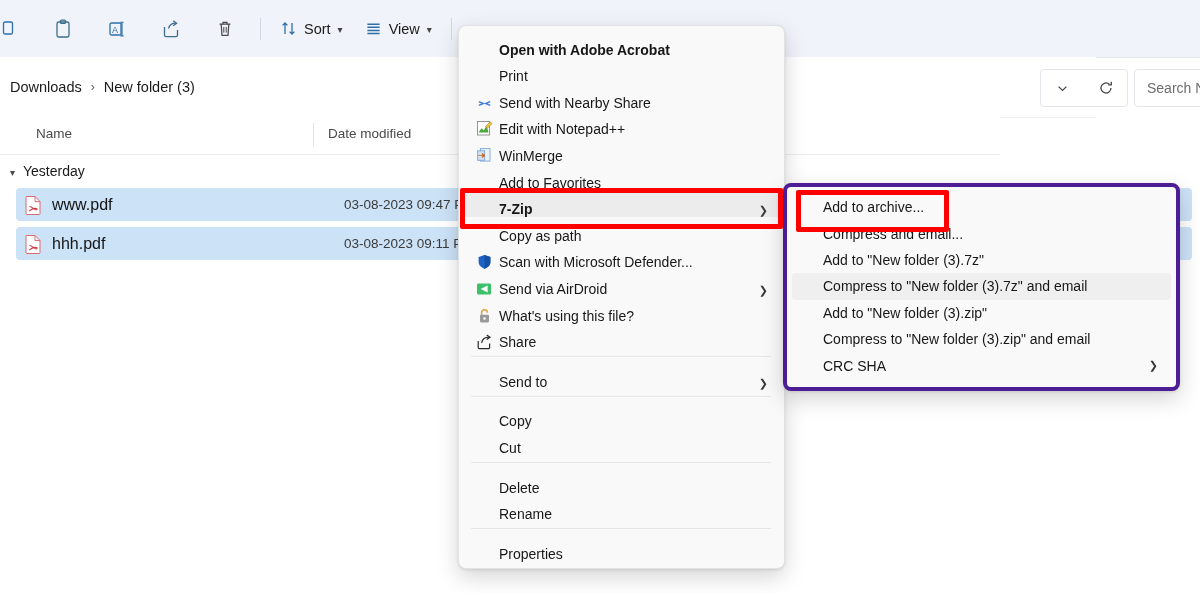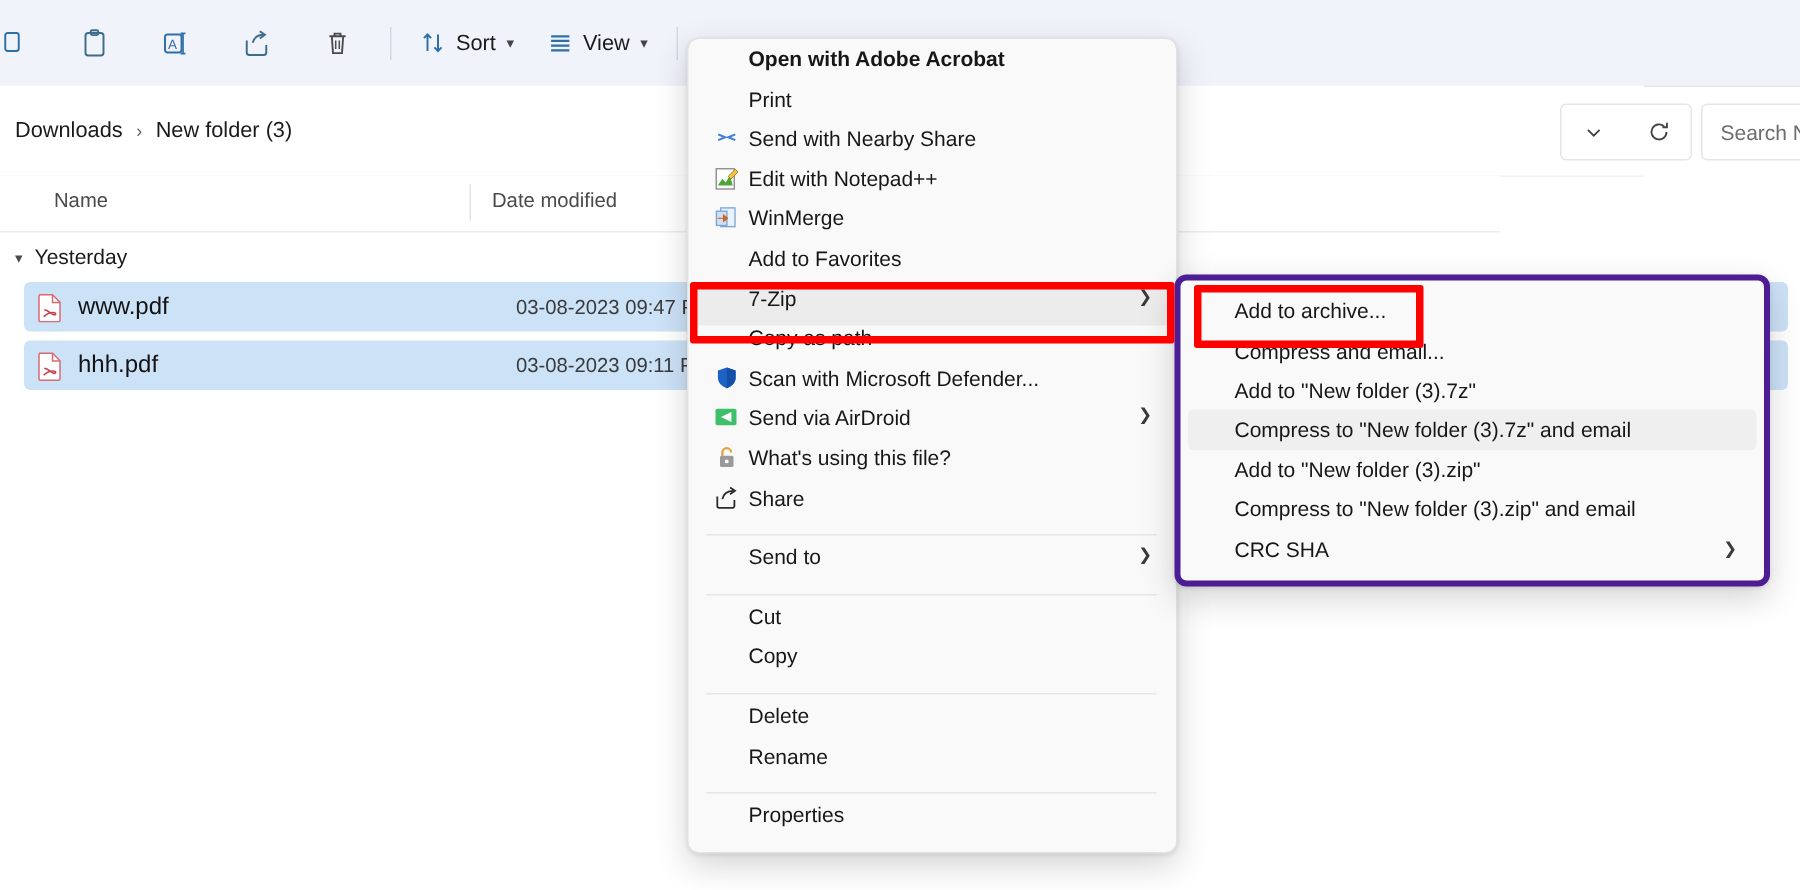--- a/index.html
+++ b/index.html
@@ -91,28 +91,28 @@
   
   .ctxmenu{
     position:absolute;left:458px;top:25px;width:325px;
     background:#f9f9f9;
     border:1px solid #e2e2e2;border-radius:8px;
     box-shadow:0 8px 22px rgba(0,0,0,.17),0 1px 3px rgba(0,0,0,.10);
     padding:5px 0 6px 0;
     overflow:hidden;
   }
   .mi{
-    position:relative;height:26.6px;display:flex;align-items:flex-start;
+    position:relative;height:26.6px;display:flex;align-items:flex-end;
     margin:0 4px;border-radius:4px;padding-left:6px;
   }
   .mi .mi-ic{width:30px;flex:0 0 auto;display:flex;align-items:center;justify-content:center;}
   .mi .mi-lb{font-size:14px;color:#171717;white-space:nowrap;}
   .mi.bold .mi-lb{font-weight:bold;}
   .mi .mi-arrow{position:absolute;right:12px;font-size:11px;color:#3a3a3a;}
-  .mi.hot{background:#ececec;}
+  .mi.hot{background:#ececec;font-weight:bold;}
   .msep{height:1px;background:#e6e6e6;margin:6px 0 6px 12px;width:300px;}
 
   
   .submenu{
     position:absolute;left:783px;top:183px;width:389px;
     background:#f9f9f9;border:4px solid #4c1d95;border-radius:8px;
     box-shadow:0 8px 22px rgba(0,0,0,.17),0 1px 3px rgba(0,0,0,.10);
     padding:7px 0 8px 0;
   }
   .smi{
@@ -373,26 +373,26 @@
     <div class="mi">
       <span class="mi-ic"></span>
       <span class="mi-lb">Send to</span>
       <span class="mi-arrow">❯</span>
     </div>
 
     <div class="msep"></div>
 
     <div class="mi">
       <span class="mi-ic"></span>
+      <span class="mi-lb">Copy</span>
+    </div>
+
+    <div class="mi">
+      <span class="mi-ic"></span>
       <span class="mi-lb">Cut</span>
-    </div>
-
-    <div class="mi">
-      <span class="mi-ic"></span>
-      <span class="mi-lb">Copy</span>
     </div>
 
     <div class="msep"></div>
 
 
     <div class="mi">
       <span class="mi-ic"></span>
       <span class="mi-lb">Delete</span>
     </div>
 

